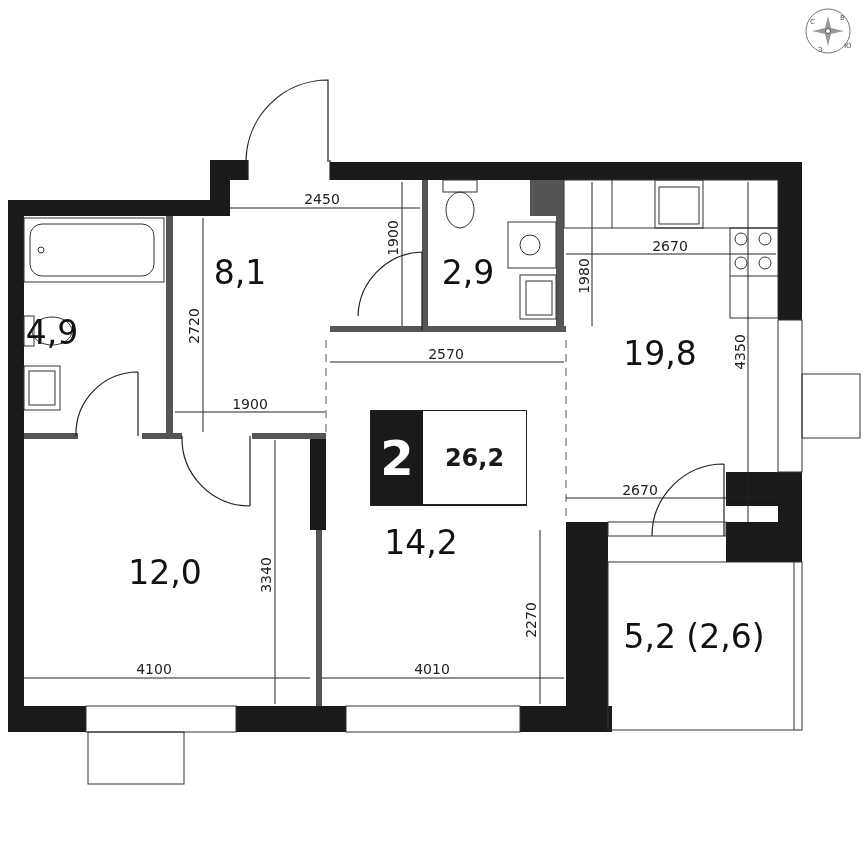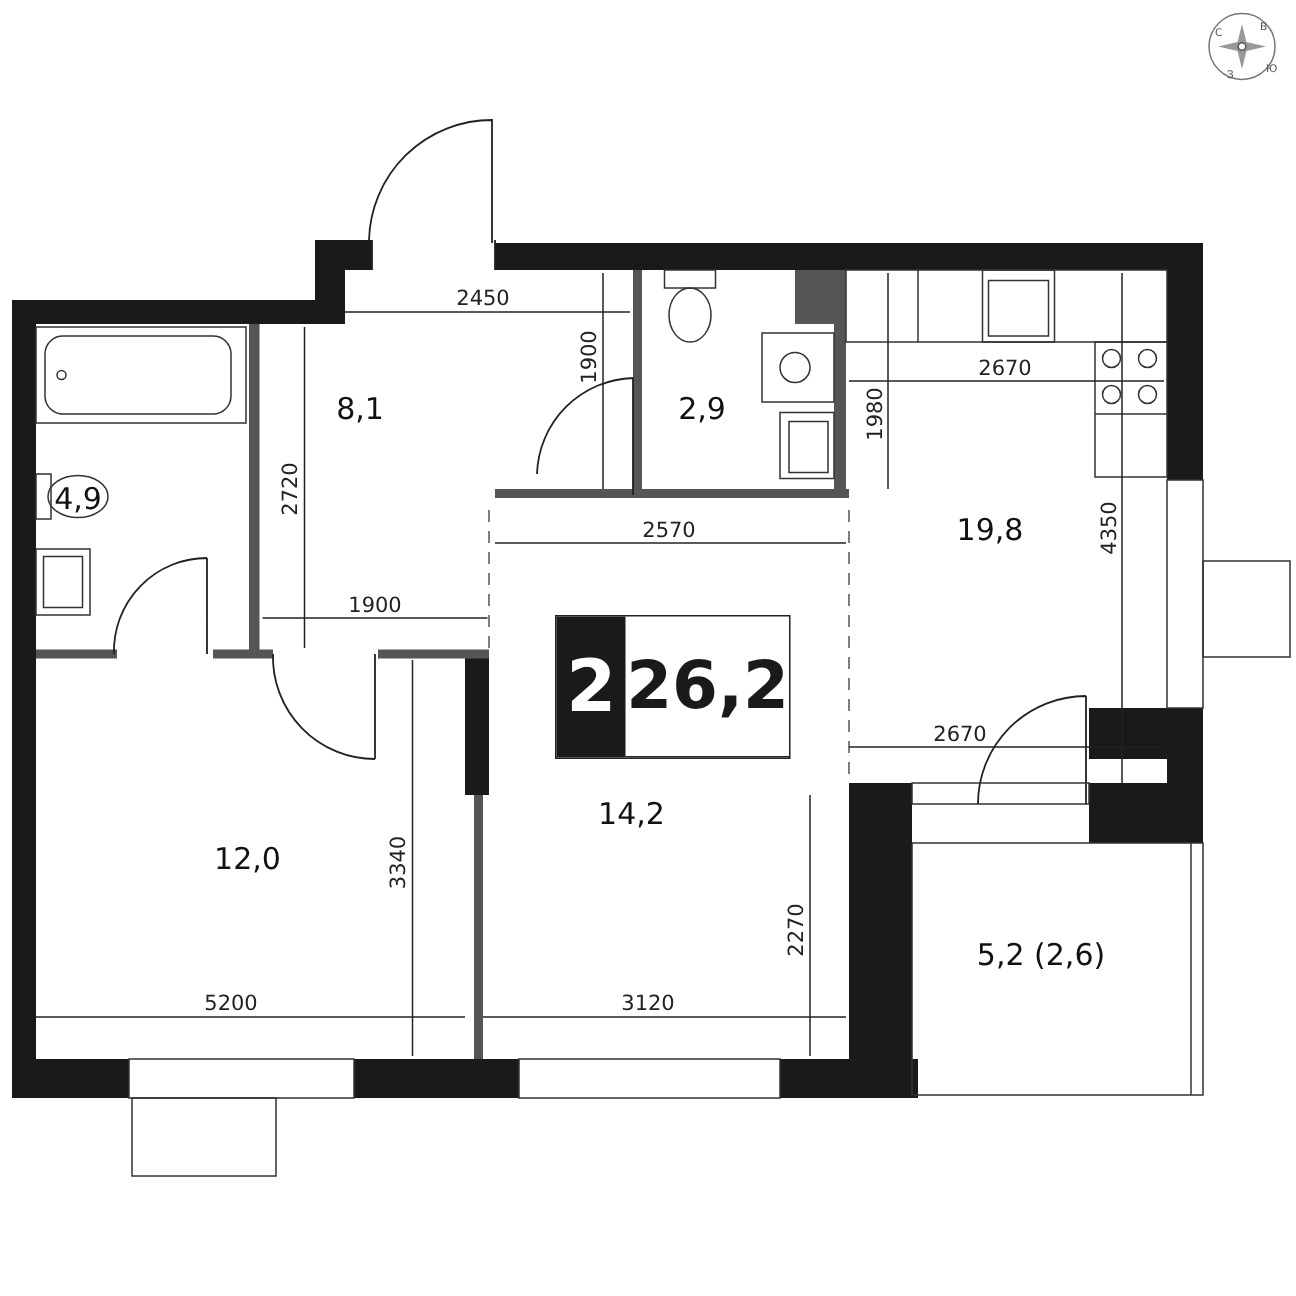--- a/index.html
+++ b/index.html
@@ -4,27 +4,27 @@
 <style>
   html,body{margin:0;padding:0;background:#fff;}
   body{width:864px;height:864px;position:relative;overflow:hidden;font-family:"DejaVu Sans","Liberation Sans",sans-serif;}
   svg{position:absolute;left:0;top:0;}
   .wall{fill:#1a1a1a;}
   .iwall{fill:#555;}
   .ln{stroke:#222;stroke-width:1.2;fill:none;}
   .thin{stroke:#333;stroke-width:1;fill:none;}
   .dash{stroke:#555;stroke-width:1;stroke-dasharray:8 6;fill:none;}
   .dim{stroke:#222;stroke-width:1;fill:none;}
-  .room{position:absolute;font-size:20px;color:#111;transform:translate(-50%,-50%);white-space:nowrap;}
+  .room{position:absolute;font-size:33px;color:#111;transform:translate(-50%,-50%);white-space:nowrap;}
   .dimtxt{position:absolute;font-size:14px;color:#222;transform:translate(-50%,-50%);white-space:nowrap;}
   .vert{transform:translate(-50%,-50%) rotate(-90deg);}
   .badge{position:absolute;left:370px;top:410px;width:155px;height:94px;border:1.5px solid #222;display:flex;background:#fff;}
   .badge .rooms{width:52px;background:#1a1a1a;color:#fff;font-size:48px;font-weight:bold;display:flex;align-items:center;justify-content:center;}
   .badge .areas{flex:1;display:flex;flex-direction:column;}
-  .badge .areas div{flex:1;display:flex;align-items:center;justify-content:center;font-size:44px;font-weight:bold;color:#1a1a1a;}
+  .badge .areas div{flex:1;display:flex;align-items:center;justify-content:center;font-size:24px;font-weight:bold;color:#1a1a1a;}
   .badge .areas div:first-child{border-bottom:1.5px solid #222;}
   .compass{position:absolute;left:800px;top:6px;width:56px;height:50px;}
   .cl{position:absolute;font-size:7px;color:#555;}
 </style>
 </head>
 <body>
 
 <svg width="864" height="864" viewBox="0 0 864 864">
 
   <g>
@@ -133,22 +133,22 @@
 <div class="dimtxt" style="left:322px;top:199px">2450</div>
 <div class="dimtxt vert" style="left:194px;top:326px">2720</div>
 <div class="dimtxt" style="left:250px;top:404px">1900</div>
 <div class="dimtxt vert" style="left:393px;top:238px">1900</div>
 <div class="dimtxt" style="left:446px;top:354px">2570</div>
 <div class="dimtxt" style="left:670px;top:246px">2670</div>
 <div class="dimtxt vert" style="left:584px;top:276px">1980</div>
 <div class="dimtxt vert" style="left:740px;top:352px">4350</div>
 <div class="dimtxt" style="left:640px;top:490px">2670</div>
 <div class="dimtxt vert" style="left:266px;top:575px">3340</div>
-<div class="dimtxt" style="left:154px;top:669px">5200</div>
-<div class="dimtxt" style="left:432px;top:669px">3120</div>
+<div class="dimtxt" style="left:154px;top:669px">4100</div>
+<div class="dimtxt" style="left:432px;top:669px">4010</div>
 <div class="dimtxt vert" style="left:531px;top:620px">2270</div>
 
 <div class="badge">
   <div class="rooms">2</div>
   <div class="areas">
     <div>26,2</div>
   </div>
 </div>
 
 <div class="compass">

